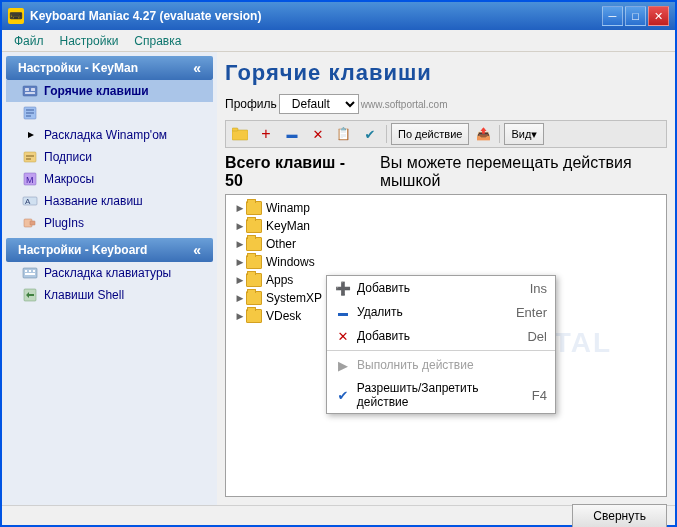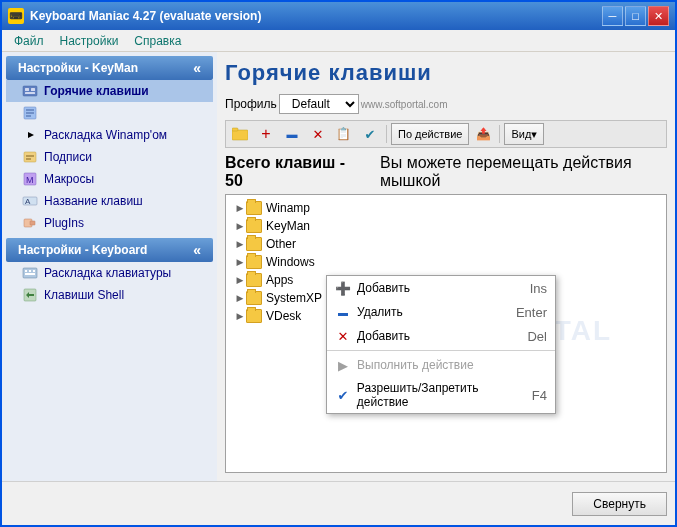--- a/index.html
+++ b/index.html
@@ -342,21 +342,21 @@
     .ctx-sep {
       height: 1px;
       background: #d0d0d0;
       margin: 2px 0;
     }
 
     
     .bottom-bar {
       background: #f0f0f0;
       border-top: 1px solid #d0d0d0;
-      height: 44px;
+      height: 20px;
       display: flex;
       align-items: center;
       justify-content: flex-end;
       padding: 0 8px;
       flex-shrink: 0;
     }
 
     .bottom-btn {
       height: 24px;
       padding: 0 20px;

